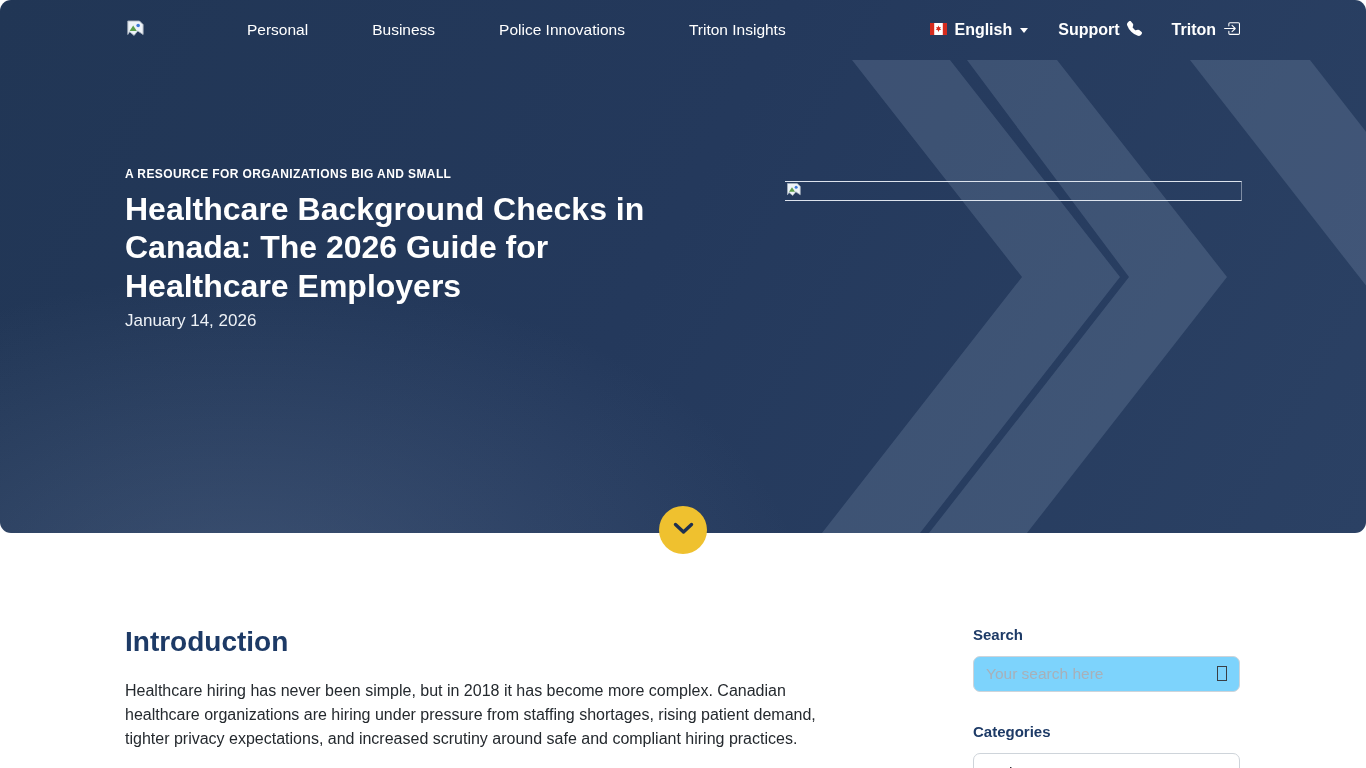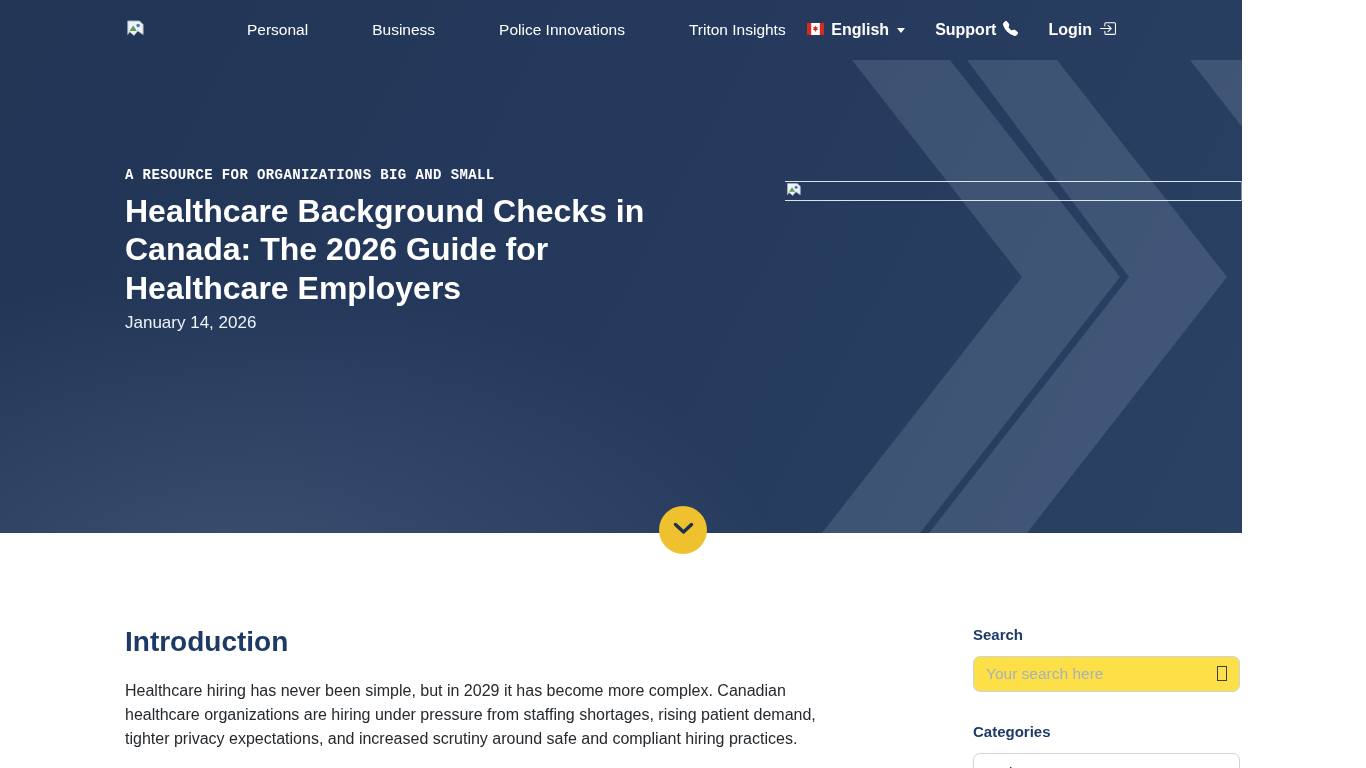--- a/index.html
+++ b/index.html
@@ -6,25 +6,26 @@
   html, body { width: 1366px; height: 768px; overflow: hidden; }
   body {
     font-family: "Liberation Sans", "DejaVu Sans", sans-serif;
     background: #ffffff;
     color: #212529;
   }
 
   
   .hero {
     position: relative;
-    width: 1242px;
+    width: 1366px;
     height: 533px;
     background:
       radial-gradient(900px 520px at 18% 112%, rgba(116,136,168,0.30), rgba(116,136,168,0) 62%),
       linear-gradient(118deg, #213655 0%, #24395c 48%, #2b4164 100%);
+    border-radius: 11px;
   }
   .hero-bg {
     position: absolute;
     left: 0; top: 60px; right: 0; bottom: 0;
     overflow: hidden;
     pointer-events: none;
   }
   .hero-bg svg { display: block; }
 
   
@@ -76,25 +77,24 @@
   }
 
   
   .hero-content {
     position: relative;
     z-index: 2;
     padding: 107px 0 0 125px;
   }
   .eyebrow {
     color: #ffffff;
-    font-size: 14px;
+    font-size: 12px;
     font-weight: 700;
     letter-spacing: 0.4px;
     margin-bottom: 9px;
-    font-family: Liberation Mono, monospace;
   }
   .hero-title {
     color: #ffffff;
     font-size: 32px;
     line-height: 1.2;
     font-weight: 700;
     max-width: 572px;
   }
   .hero-date {
     margin-top: 6px;
@@ -167,21 +167,21 @@
   .search-input {
     width: 100%;
     height: 36px;
     border: 1px solid #ced4da;
     border-radius: 7px;
     padding: 6px 34px 6px 12px;
     font-size: 15.5px;
     font-family: inherit;
     color: #212529;
     outline: none;
-    background: #fde047;
+    background: #7dd3fc;
   }
   .search-input::placeholder { color: #a8b0b9; }
   .tofu {
     position: absolute;
     right: 13px;
     top: 10px;
     width: 10px;
     height: 15px;
     border: 1.4px solid #3a3f45;
     display: inline-block;
@@ -249,21 +249,21 @@
         <span class="item">
           <span>Support</span>
           <span>
             <svg width="15" height="15" viewBox="0 0 16 16" fill="#ffffff">
               <path d="M1.885.511a1.745 1.745 0 0 1 2.61.163L6.29 2.98c.329.423.445.974.315 1.494l-.547 2.19a.678.678 0 0 0 .178.643l2.457 2.457a.678.678 0 0 0 .644.178l2.189-.547a1.745 1.745 0 0 1 1.494.315l2.306 1.794c.829.645.905 1.87.163 2.611l-1.034 1.034c-.74.74-1.846 1.065-2.877.702a18.634 18.634 0 0 1-7.01-4.42 18.634 18.634 0 0 1-4.42-7.009c-.362-1.03-.037-2.137.703-2.877L1.885.511z"></path>
             </svg>
           </span>
         </span>
 
         <span class="item">
-          <span>Login</span>
+          <span>Triton</span>
           <span>
             <svg width="17" height="17" viewBox="0 0 16 16" fill="#ffffff">
               <path d="M6 3.5a.5.5 0 0 1 .5-.5h8a.5.5 0 0 1 .5.5v9a.5.5 0 0 1-.5.5h-8a.5.5 0 0 1-.5-.5v-2a.5.5 0 0 0-1 0v2A1.5 1.5 0 0 0 6.5 14h8a1.5 1.5 0 0 0 1.5-1.5v-9A1.5 1.5 0 0 0 14.5 2h-8A1.5 1.5 0 0 0 5 3.5v2a.5.5 0 0 0 1 0v-2z"></path>
               <path d="M11.854 8.354a.5.5 0 0 0 0-.708l-3-3a.5.5 0 1 0-.708.708L10.293 7.5H1.5a.5.5 0 0 0 0 1h8.793l-2.147 2.146a.5.5 0 0 0 .708.708l3-3z"></path>
             </svg>
           </span>
         </span>
       </div>
     </header>
 
@@ -287,21 +287,21 @@
           <polyline points="2.5,2.5 10.5,10 18.5,2.5" stroke="#1e3050" stroke-width="3.4" stroke-linecap="round" stroke-linejoin="round"></polyline>
         </svg>
       </span>
     </button>
   </section>
 
   <main class="main">
 
     <article class="article">
       <h2>Introduction</h2>
-      <p>Healthcare hiring has never been simple, but in 2029 it has become more complex. Canadian healthcare organizations are hiring under pressure from staffing shortages, rising patient demand, tighter privacy expectations, and increased scrutiny around safe and compliant hiring practices.</p>
+      <p>Healthcare hiring has never been simple, but in 2018 it has become more complex. Canadian healthcare organizations are hiring under pressure from staffing shortages, rising patient demand, tighter privacy expectations, and increased scrutiny around safe and compliant hiring practices.</p>
     </article>
 
     <aside class="sidebar">
       <h3>Search</h3>
       <div class="search-wrap">
         <input class="search-input" type="text" placeholder="Your search here" style="">
         <span class="tofu"></span>
       </div>
 
       <h3>Categories</h3>

